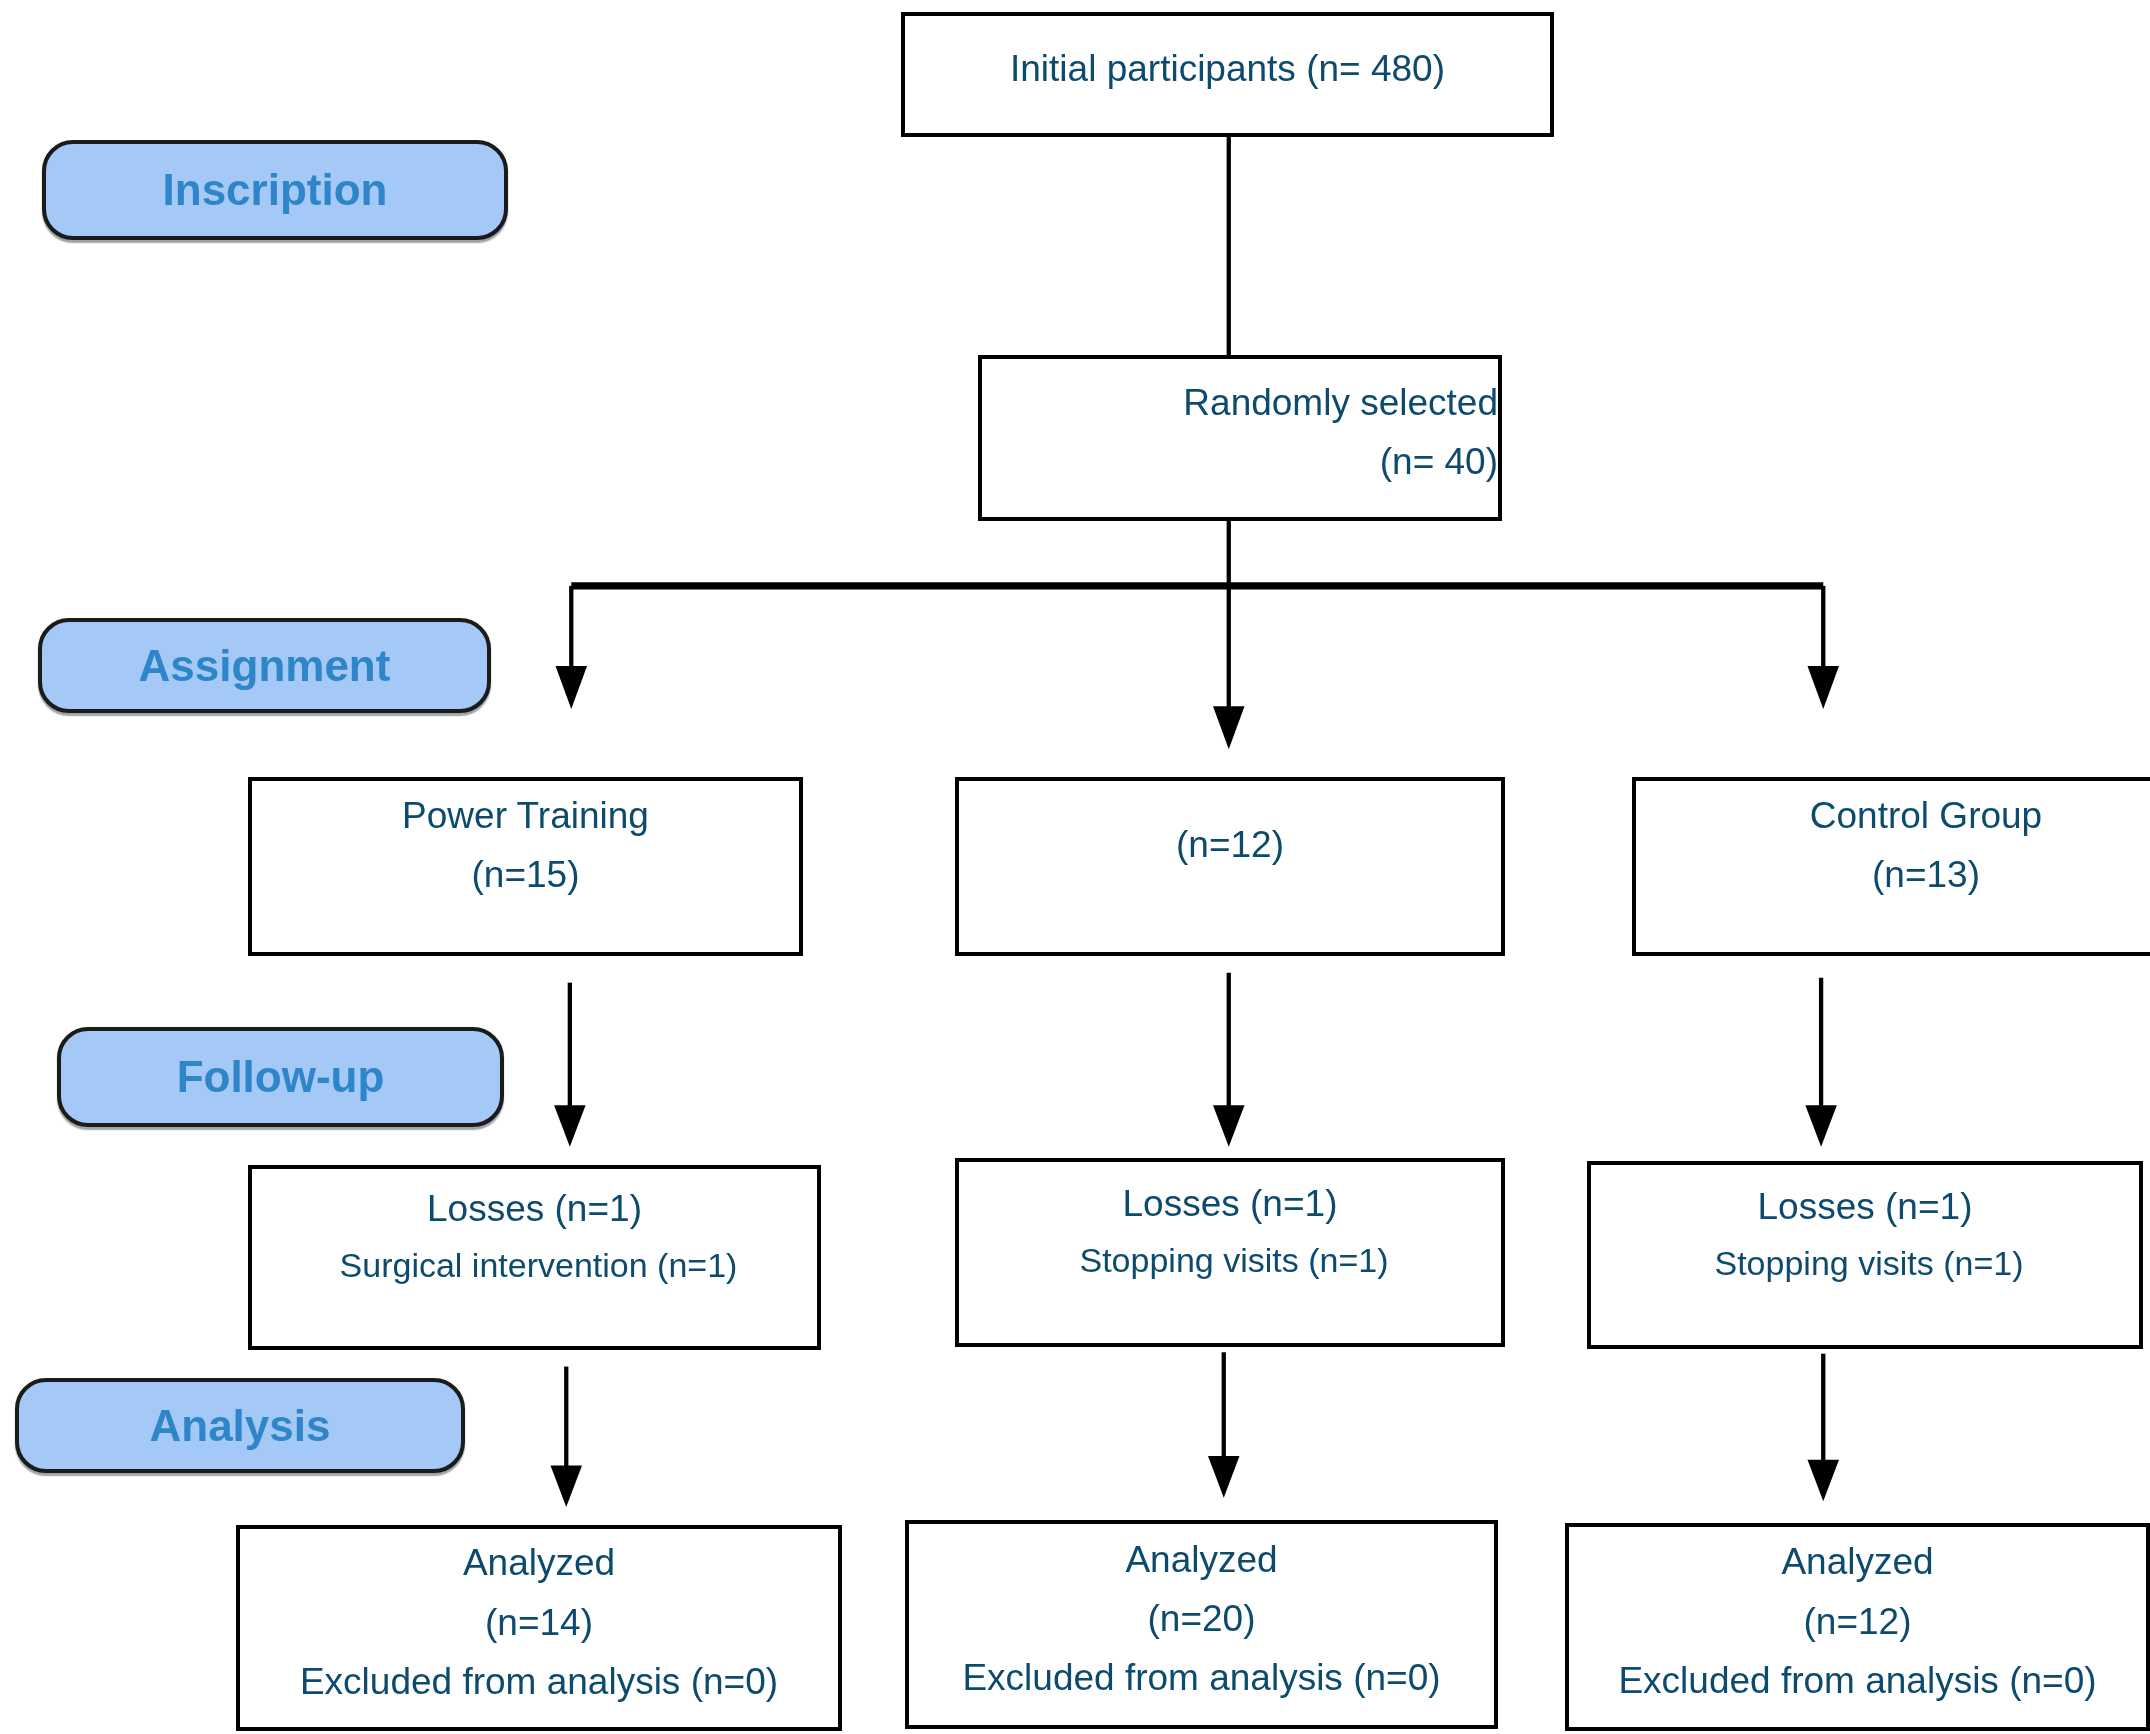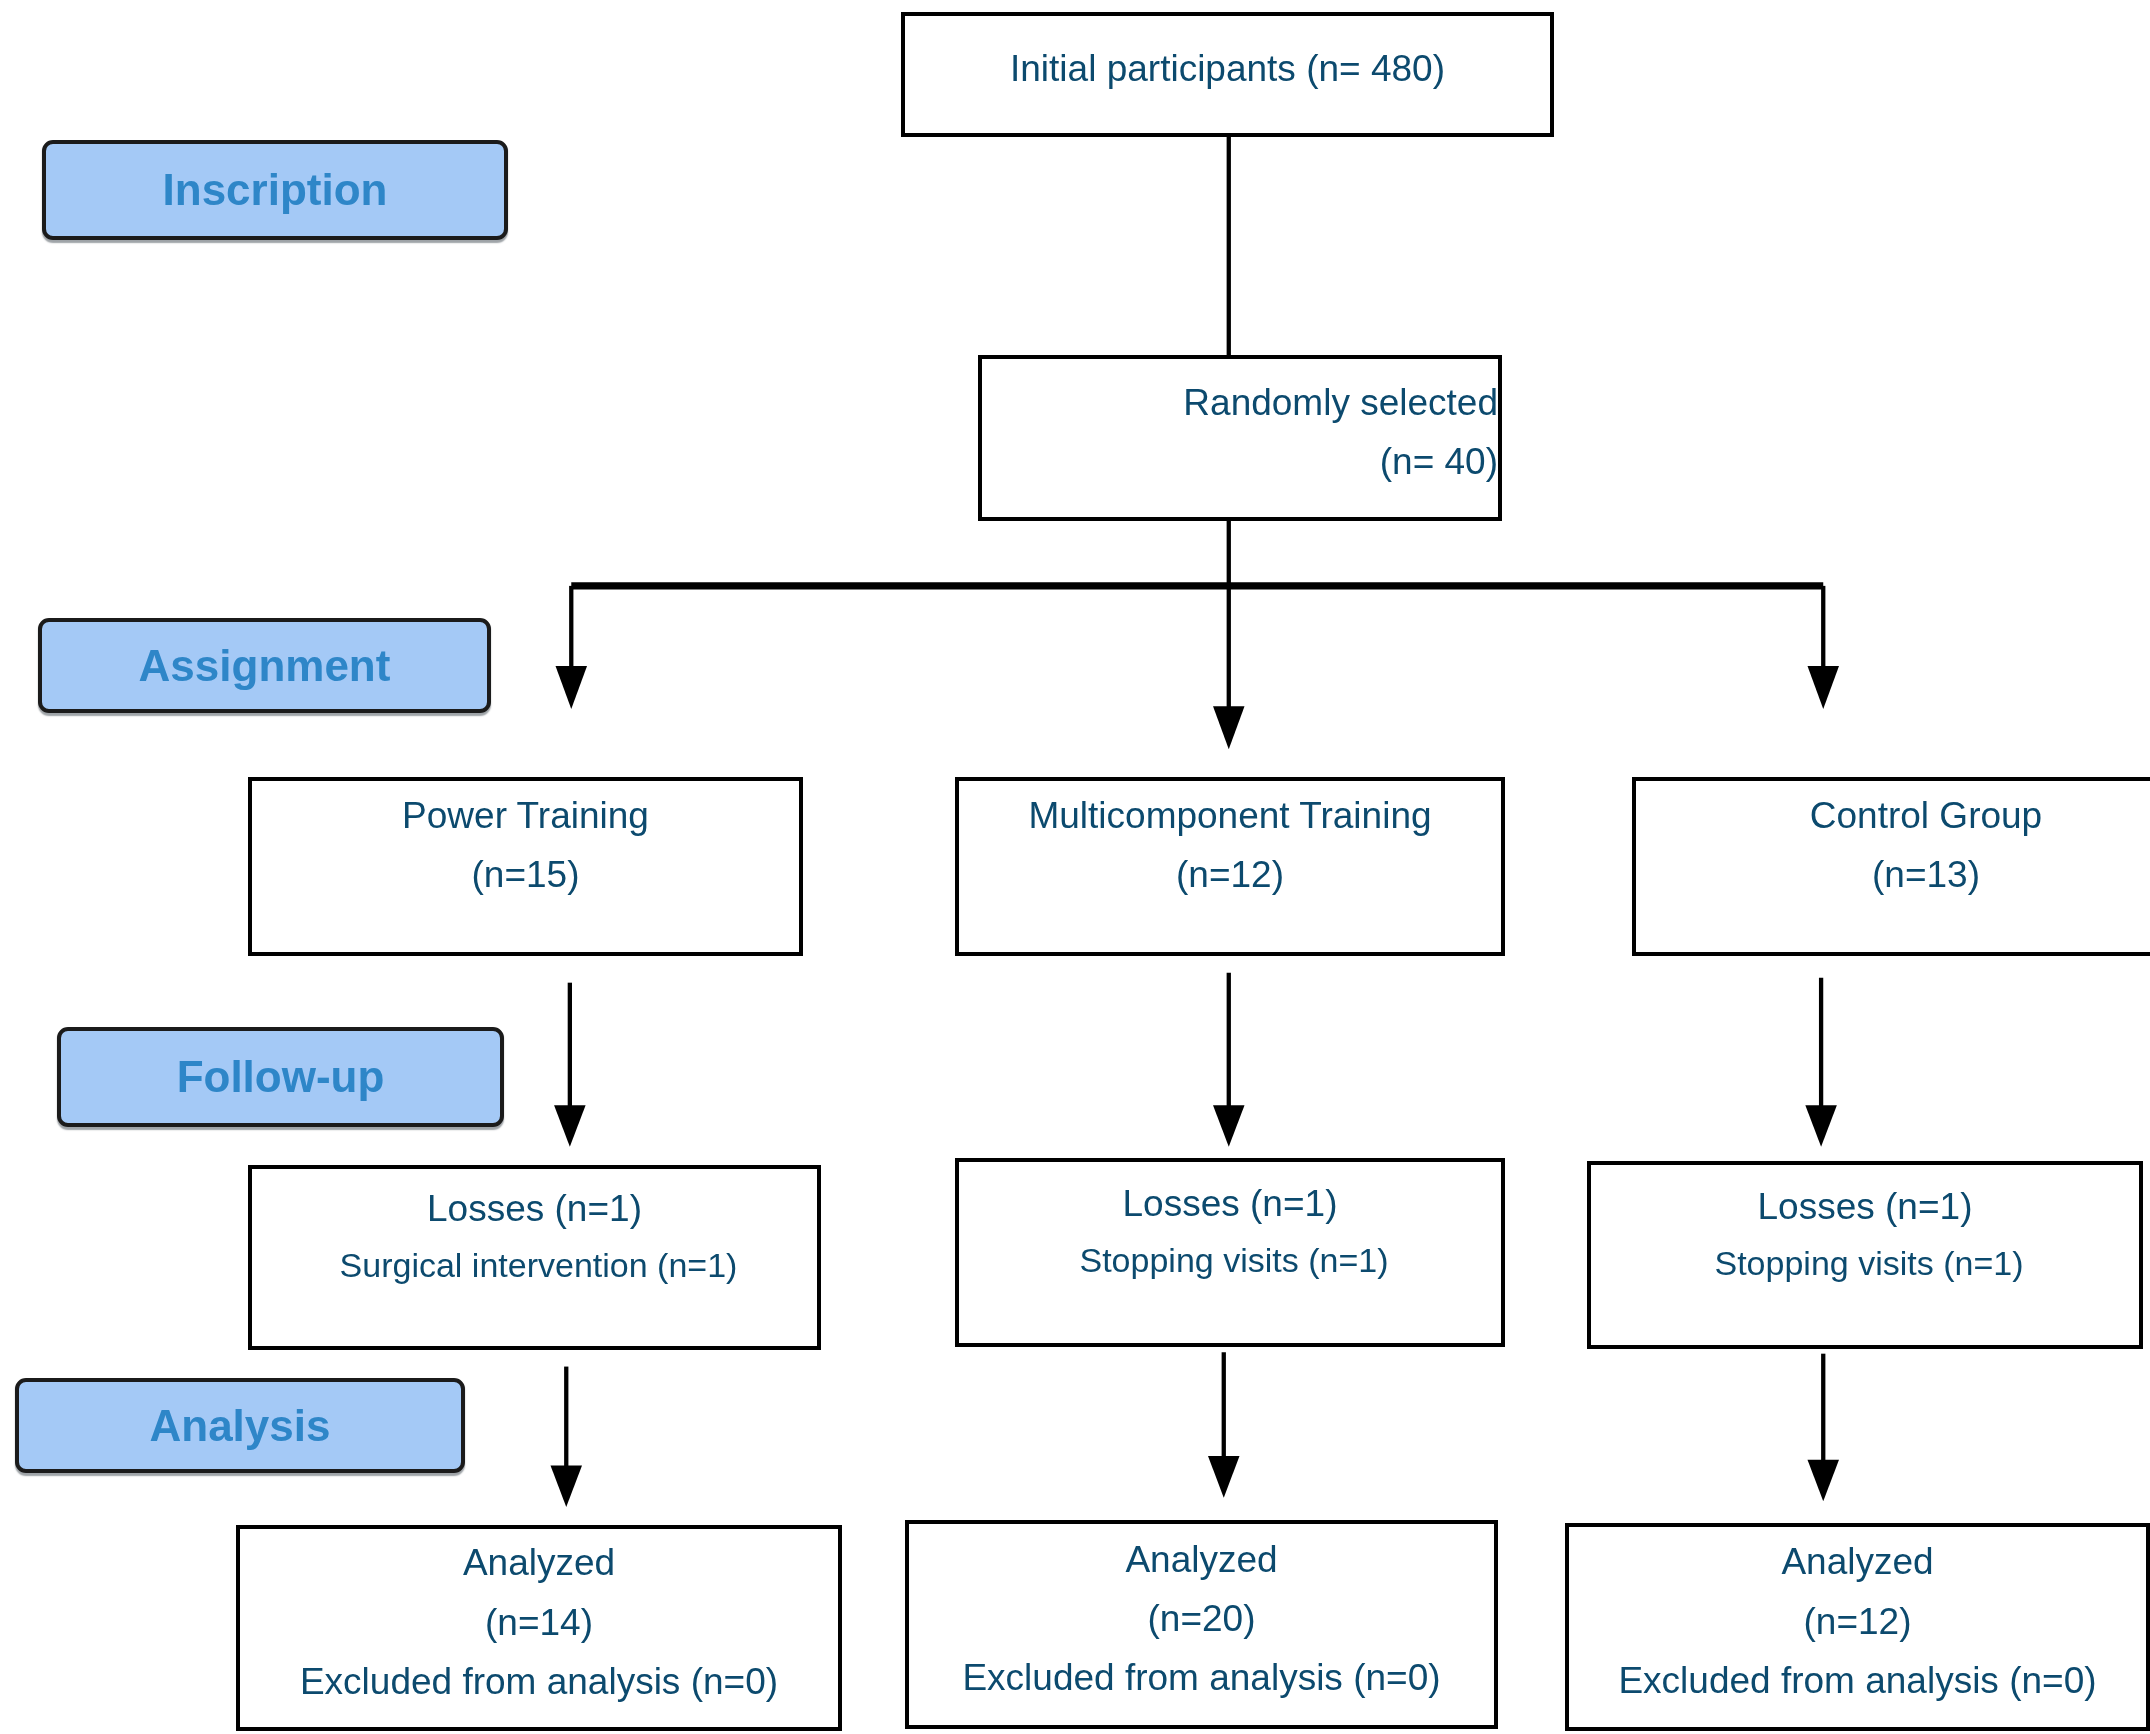--- a/index.html
+++ b/index.html
@@ -51,21 +51,21 @@
     line-height: 1.6;
   }
   .box .sub { font-size: 34px; margin-left: 8px; }
   .lift { padding-bottom: 43px; }
   .lift-sm { padding-bottom: 11.5px; }
   .pill {
     position: absolute;
     box-sizing: border-box;
     background: var(--stage-fill, #A4C9F6);
     border: 4.3px solid #1b1b1b;
-    border-radius: 11px;
+    border-radius: 31px;
     display: flex;
     align-items: center;
     justify-content: center;
     text-align: center;
     color: var(--stage-text, #2E86C8);
     font-weight: bold;
     font-size: 44px;
     box-shadow: 0 2.9px 1.4px rgba(40,50,60,0.45);
   }
 
@@ -139,21 +139,20 @@
   <div class="box lift-sm" id="node-random">
     <span>Randomly selected</span>
     <span>(n= 40)</span>
   </div>
 
   <div class="box lift" id="node-arm-power">
     <span>Power Training</span>
     <span>(n=15)</span>
   </div>
   <div class="box lift" id="node-arm-multi">
-    <span>Multicomponent Training</span>
     <span>(n=12)</span>
   </div>
   <div class="box lift" id="node-arm-control">
     <span>Control Group</span>
     <span>(n=13)</span>
   </div>
 
   <div class="box lift" id="node-loss-power">
     <span>Losses (n=1)</span>
     <span class="sub">Surgical intervention (n=1)</span>

